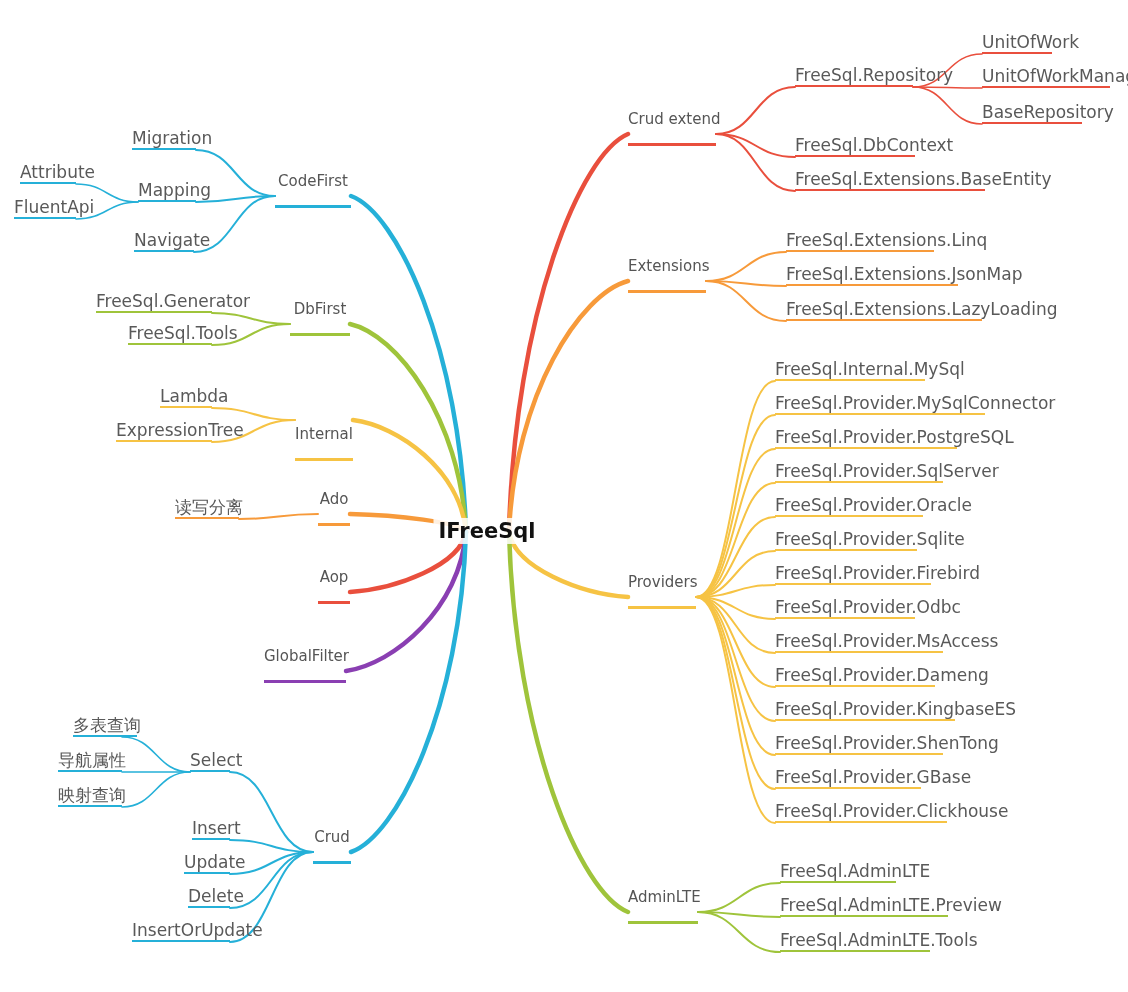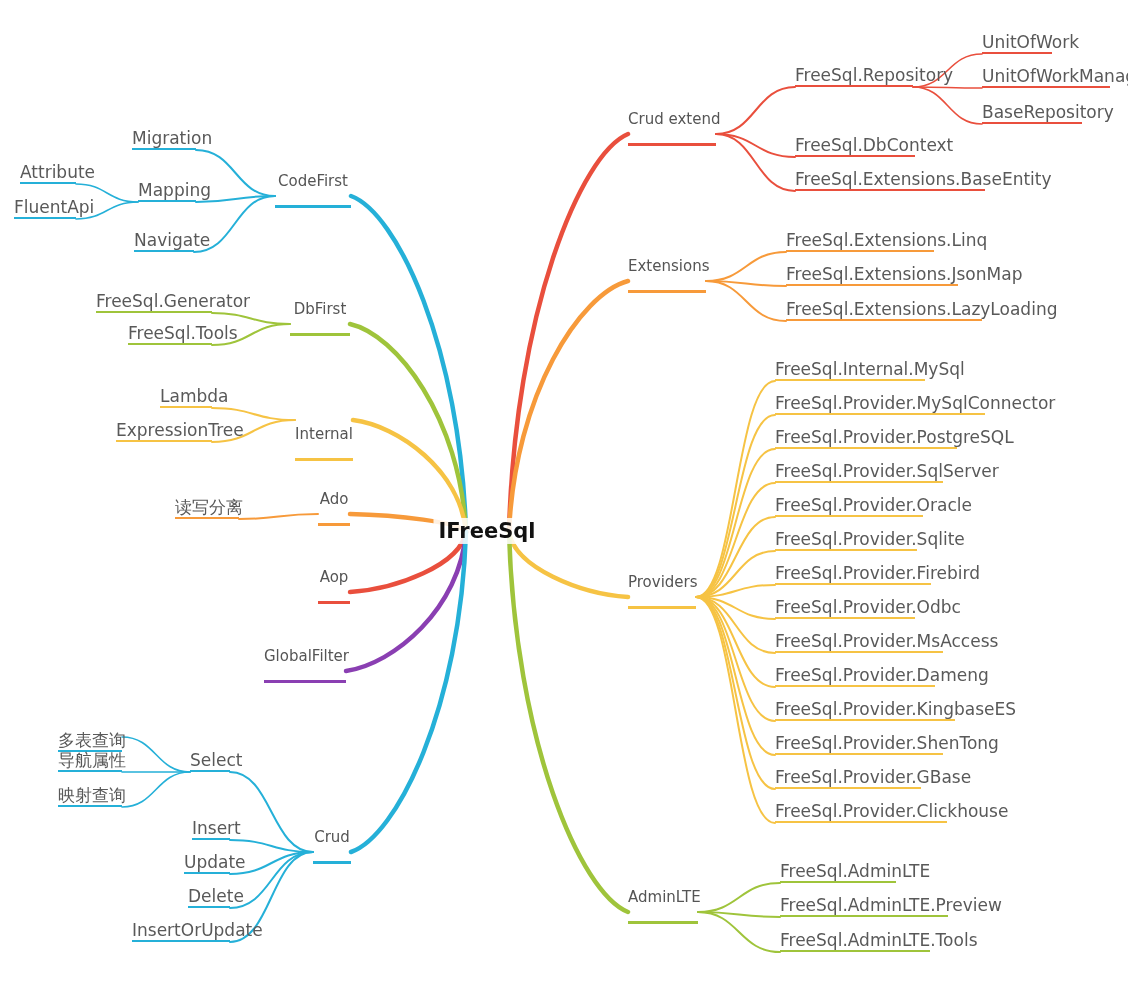--- a/index.html
+++ b/index.html
@@ -113,21 +113,21 @@
       <div class="node leaf" style="left: 128px; width: 84px; top: 325px; border-bottom: 2px solid rgb(159, 196, 59);">FreeSql.Tools</div>
       <div class="node lvl1" style="left: 295px; width: 58px; top: 396px; border-bottom: 3px solid rgb(246, 195, 68); margin-top: 29px;">Internal</div>
       <div class="node leaf" style="left: 160px; width: 52px; top: 388px; border-bottom: 2px solid rgb(246, 195, 68);">Lambda</div>
       <div class="node leaf" style="left: 116px; width: 96px; top: 422px; border-bottom: 2px solid rgb(246, 195, 68);">ExpressionTree</div>
       <div class="node lvl1" style="left: 318px; width: 32px; top: 490px; border-bottom: 3px solid rgb(247, 154, 58);">Ado</div>
       <div class="node leaf" style="left: 175px; width: 64px; top: 499px; border-bottom: 2px solid rgb(247, 154, 58);">读写分离</div>
       <div class="node lvl1" style="left: 318px; width: 32px; top: 568px; border-bottom: 3px solid rgb(233, 79, 61);">Aop</div>
       <div class="node lvl1" style="left: 264px; width: 82px; top: 647px; border-bottom: 3px solid rgb(138, 63, 178);">GlobalFilter</div>
       <div class="node lvl1" style="left: 313px; width: 38px; top: 828px; border-bottom: 3px solid rgb(37, 176, 216);">Crud</div>
       <div class="node leaf" style="left: 190px; width: 40px; top: 752px; border-bottom: 2px solid rgb(37, 176, 216);">Select</div>
-      <div class="node leaf" style="left: 58px; width: 64px; top: 717px; border-bottom: 2px solid rgb(37, 176, 216); margin-top: 15px;">多表查询</div>
+      <div class="node leaf" style="left: 73px; width: 64px; top: 717px; border-bottom: 2px solid rgb(37, 176, 216);">多表查询</div>
       <div class="node leaf" style="left: 58px; width: 64px; top: 752px; border-bottom: 2px solid rgb(37, 176, 216);">导航属性</div>
       <div class="node leaf" style="left: 58px; width: 64px; top: 787px; border-bottom: 2px solid rgb(37, 176, 216);">映射查询</div>
       <div class="node leaf" style="left: 192px; width: 38px; top: 820px; border-bottom: 2px solid rgb(37, 176, 216);">Insert</div>
       <div class="node leaf" style="left: 184px; width: 46px; top: 854px; border-bottom: 2px solid rgb(37, 176, 216);">Update</div>
       <div class="node leaf" style="left: 188px; width: 42px; top: 888px; border-bottom: 2px solid rgb(37, 176, 216);">Delete</div>
       <div class="node leaf" style="left: 132px; width: 98px; top: 922px; border-bottom: 2px solid rgb(37, 176, 216);">InsertOrUpdate</div>
       <div class="node lvl1" style="left: 628px; width: 88px; top: 110px; border-bottom: 3px solid rgb(233, 79, 61);">Crud extend</div>
       <div class="node leaf" style="left: 795px; width: 118px; top: 67px; border-bottom: 2px solid rgb(233, 79, 61);">FreeSql.Repository</div>
       <div class="node leaf" style="left: 982px; width: 70px; top: 34px; border-bottom: 2px solid rgb(233, 79, 61);">UnitOfWork</div>
       <div class="node leaf" style="left: 982px; width: 128px; top: 68px; border-bottom: 2px solid rgb(233, 79, 61);">UnitOfWorkManager</div>

